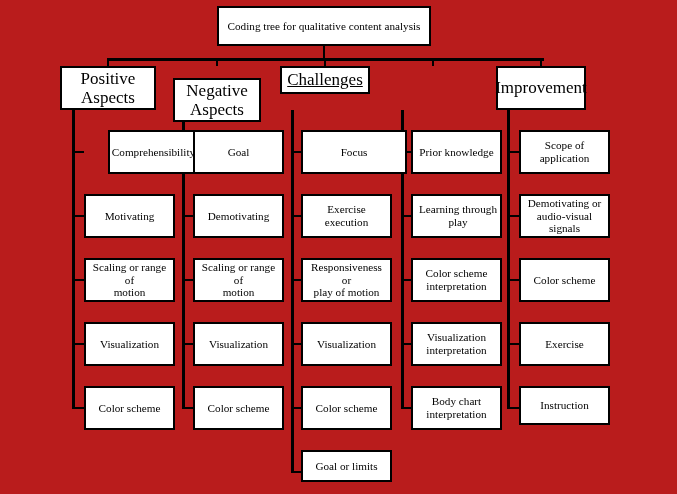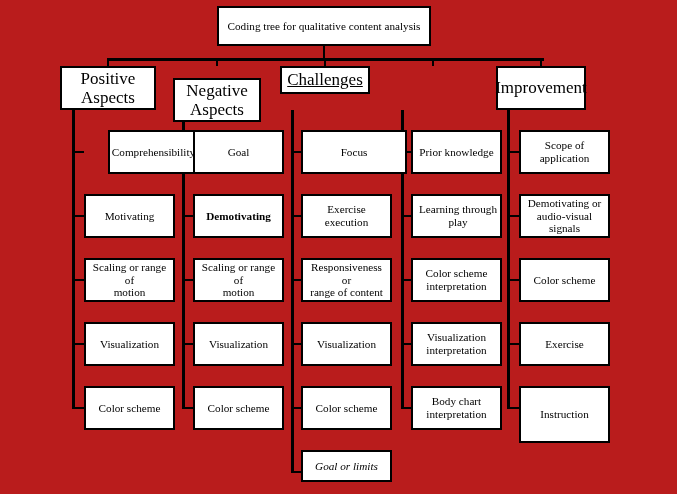--- a/index.html
+++ b/index.html
@@ -104,21 +104,21 @@
       </div>
     </div>
     <div class="edge edge-v" style="left: 182px; top: 110px; height: 299.25px;"></div>
     <div class="edge edge-h" style="left: 182px; top: 150.75px; width: 11px;"></div>
     <div class="node node-leaf" style="left: 193px; top: 130px; width: 91px; height: 44px;">
       <div>
         <span>Goal</span>
       </div>
     </div>
     <div class="edge edge-h" style="left: 182px; top: 214.75px; width: 11px;"></div>
-    <div class="node node-leaf" style="left: 193px; top: 194px; width: 91px; height: 44px; font-weight: bold;">
+    <div class="node node-leaf" style="left: 193px; top: 194px; width: 91px; height: 44px;">
       <div>
         <span>Demotivating</span>
       </div>
     </div>
     <div class="edge edge-h" style="left: 182px; top: 278.75px; width: 11px;"></div>
     <div class="node node-leaf" style="left: 193px; top: 258px; width: 91px; height: 44px;">
       <div>
         <span>Scaling or range of</span>
         <span>motion</span>
       </div>
@@ -151,37 +151,37 @@
     <div class="edge edge-h" style="left: 291px; top: 214.75px; width: 10px;"></div>
     <div class="node node-leaf" style="left: 301px; top: 194px; width: 91px; height: 44px;">
       <div>
         <span>Exercise execution</span>
       </div>
     </div>
     <div class="edge edge-h" style="left: 291px; top: 278.75px; width: 10px;"></div>
     <div class="node node-leaf" style="left: 301px; top: 258px; width: 91px; height: 44px;">
       <div>
         <span>Responsiveness or</span>
-        <span>range of content</span>
+        <span>play of motion</span>
       </div>
     </div>
     <div class="edge edge-h" style="left: 291px; top: 342.75px; width: 10px;"></div>
     <div class="node node-leaf" style="left: 301px; top: 322px; width: 91px; height: 44px;">
       <div>
         <span>Visualization</span>
       </div>
     </div>
     <div class="edge edge-h" style="left: 291px; top: 406.75px; width: 10px;"></div>
     <div class="node node-leaf" style="left: 301px; top: 386px; width: 91px; height: 44px;">
       <div>
         <span>Color scheme</span>
       </div>
     </div>
     <div class="edge edge-h" style="left: 291px; top: 470.75px; width: 10px;"></div>
-    <div class="node node-leaf" style="left: 301px; top: 450px; width: 91px; height: 32px; font-style: italic;">
+    <div class="node node-leaf" style="left: 301px; top: 450px; width: 91px; height: 32px;">
       <div>
         <span>Goal or limits</span>
       </div>
     </div>
     <div class="edge edge-v" style="left: 431.75px; top: 58px; height: 8px;"></div>
     <div class="edge edge-v" style="left: 401px; top: 110px; height: 299.25px;"></div>
     <div class="edge edge-h" style="left: 401px; top: 150.75px; width: 10px;"></div>
     <div class="node node-leaf" style="left: 411px; top: 130px; width: 91px; height: 44px;">
       <div>
         <span>Prior knowledge</span>
@@ -243,18 +243,18 @@
         <span>Color scheme</span>
       </div>
     </div>
     <div class="edge edge-h" style="left: 507px; top: 342.75px; width: 12px;"></div>
     <div class="node node-leaf" style="left: 519px; top: 322px; width: 91px; height: 44px;">
       <div>
         <span>Exercise</span>
       </div>
     </div>
     <div class="edge edge-h" style="left: 507px; top: 406.75px; width: 12px;"></div>
-    <div class="node node-leaf" style="left: 519px; top: 386px; width: 91px; height: 57px;">
+    <div class="node node-leaf" style="left: 519px; top: 386px; width: 91px; height: 39px;">
       <div>
         <span>Instruction</span>
       </div>
     </div>
   </div>
 
 </body></html>

